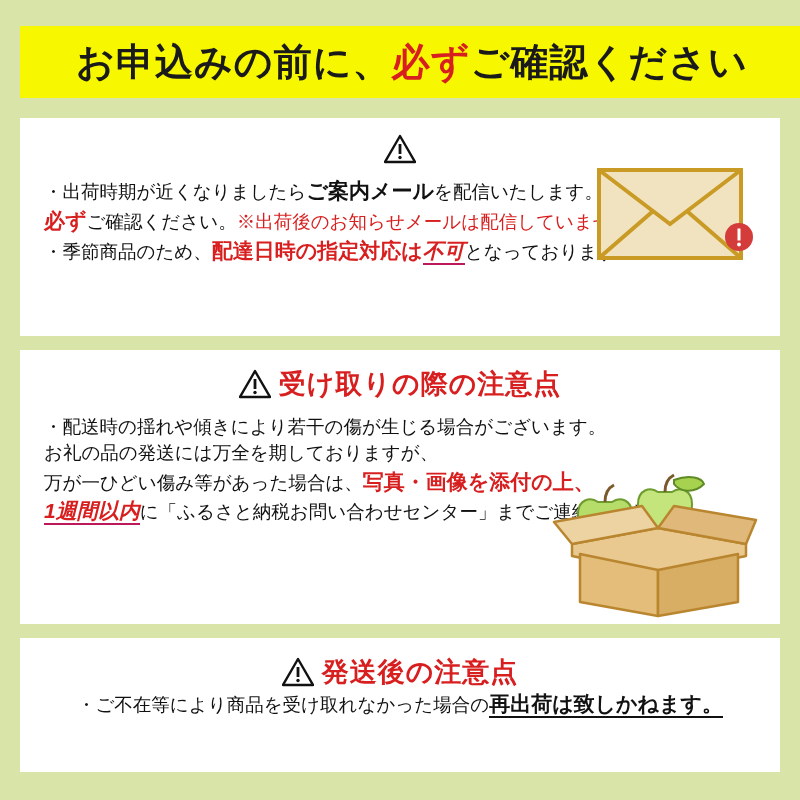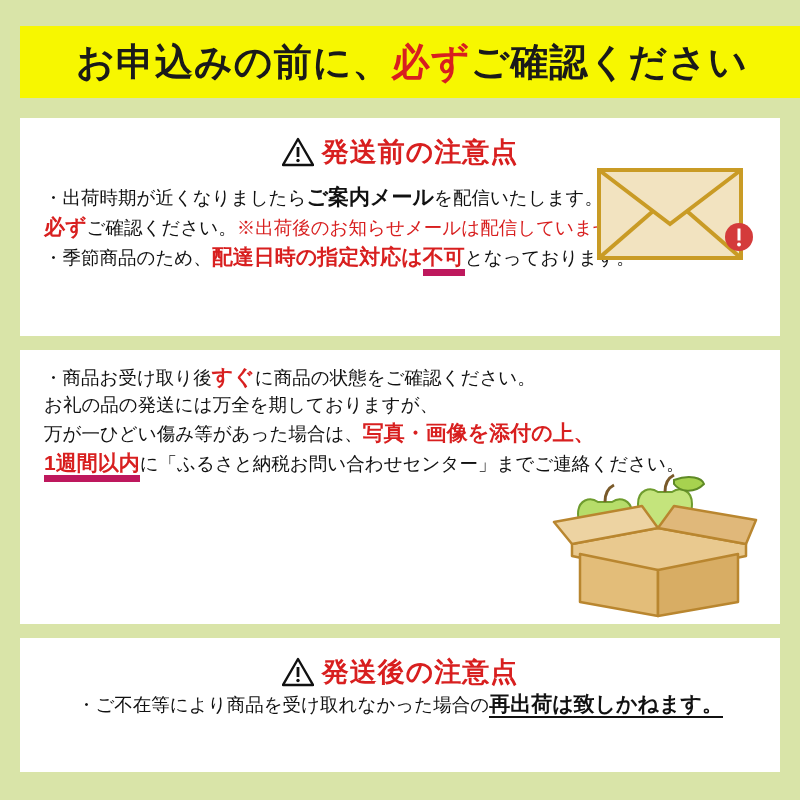--- a/index.html
+++ b/index.html
@@ -83,21 +83,21 @@
     padding: 0 24px;
     font-size: 18.5px;
     color: #111;
     line-height: 1.42;
     white-space: nowrap;
   }
   .lines { margin-top: 12px; }
   .red { color: #d81f1f; }
   .big { font-size: 21px; font-weight: bold; }
   .ul { border-bottom: 2px solid #111; padding-bottom: 1px; }
-  .ul-red { border-bottom: 7px solid #be185d; padding-bottom: 1px; }
+  .ul-red { border-bottom: 2px solid #be185d; padding-bottom: 1px; font-style: italic; }
 
   
   .envelope {
     position: absolute;
     right: 36px;
     top: 44px;
     width: 148px;
     height: 100px;
   }
   .env-badge {
@@ -136,21 +136,20 @@
     </div>
   </div>
 
   <div class="panel" id="panel-1">
     <div class="panel-title">
       <svg class="warn-icon" viewBox="0 0 32 30">
         <polygon points="16,2 31,28 1,28" fill="#ffffff" stroke="#111111" stroke-width="2.4" stroke-linejoin="round"></polygon>
         <rect x="14.6" y="10" width="2.8" height="10" fill="#111111"></rect>
         <circle cx="16" cy="23.5" r="1.7" fill="#111111"></circle>
       </svg>
-      <span class="title-text">発送前の注意点</span>
     </div>
 
     <div class="lines">
       <p class="body-text">
         <span>・出荷時期が近くなりましたら</span><span class="big">ご案内メール</span><span>を配信いたします。</span>
       </p>
       <p class="body-text">
         <span class="red big">必ず</span><span>ご確認ください。</span><span class="red">※出荷後のお知らせメールは配信していません。</span>
       </p>
       <p class="body-text">
@@ -165,24 +164,32 @@
       <polyline points="145,96 92,50" fill="none" stroke="#c99b25" stroke-width="4"></polyline>
     </svg>
     <svg class="env-badge" viewBox="0 0 30 30">
       <circle cx="15" cy="15" r="14" fill="#d43b3b"></circle>
       <rect x="13.5" y="6.5" width="3" height="12" fill="#ffffff"></rect>
       <circle cx="15" cy="22.5" r="1.9" fill="#ffffff"></circle>
     </svg>
   </div>
 
   <div class="panel" id="panel-2">
+    <div class="panel-title">
+      <svg class="warn-icon" viewBox="0 0 32 30">
+        <polygon points="16,2 31,28 1,28" fill="#ffffff" stroke="#111111" stroke-width="2.4" stroke-linejoin="round"></polygon>
+        <rect x="14.6" y="10" width="2.8" height="10" fill="#111111"></rect>
+        <circle cx="16" cy="23.5" r="1.7" fill="#111111"></circle>
+      </svg>
+      <span class="title-text">受け取りの際の注意点</span>
+    </div>
 
     <div class="lines">
       <p class="body-text">
-        <span>・商品お受け取り後</span><span class="red big">すぐ</span><span>に商品の状態をご確認ください。</span>
+        <span>・配送時の揺れや傾きにより若干の傷が生じる場合がございます。</span>
       </p>
       <p class="body-text">
         <span>お礼の品の発送には万全を期しておりますが、</span>
       </p>
       <p class="body-text">
         <span>万が一ひどい傷み等があった場合は、</span><span class="red big">写真・画像を添付の上、</span>
       </p>
       <p class="body-text">
         <span class="red big ul-red">1週間以内</span><span>に「ふるさと納税お問い合わせセンター」までご連絡ください。</span>
       </p>

